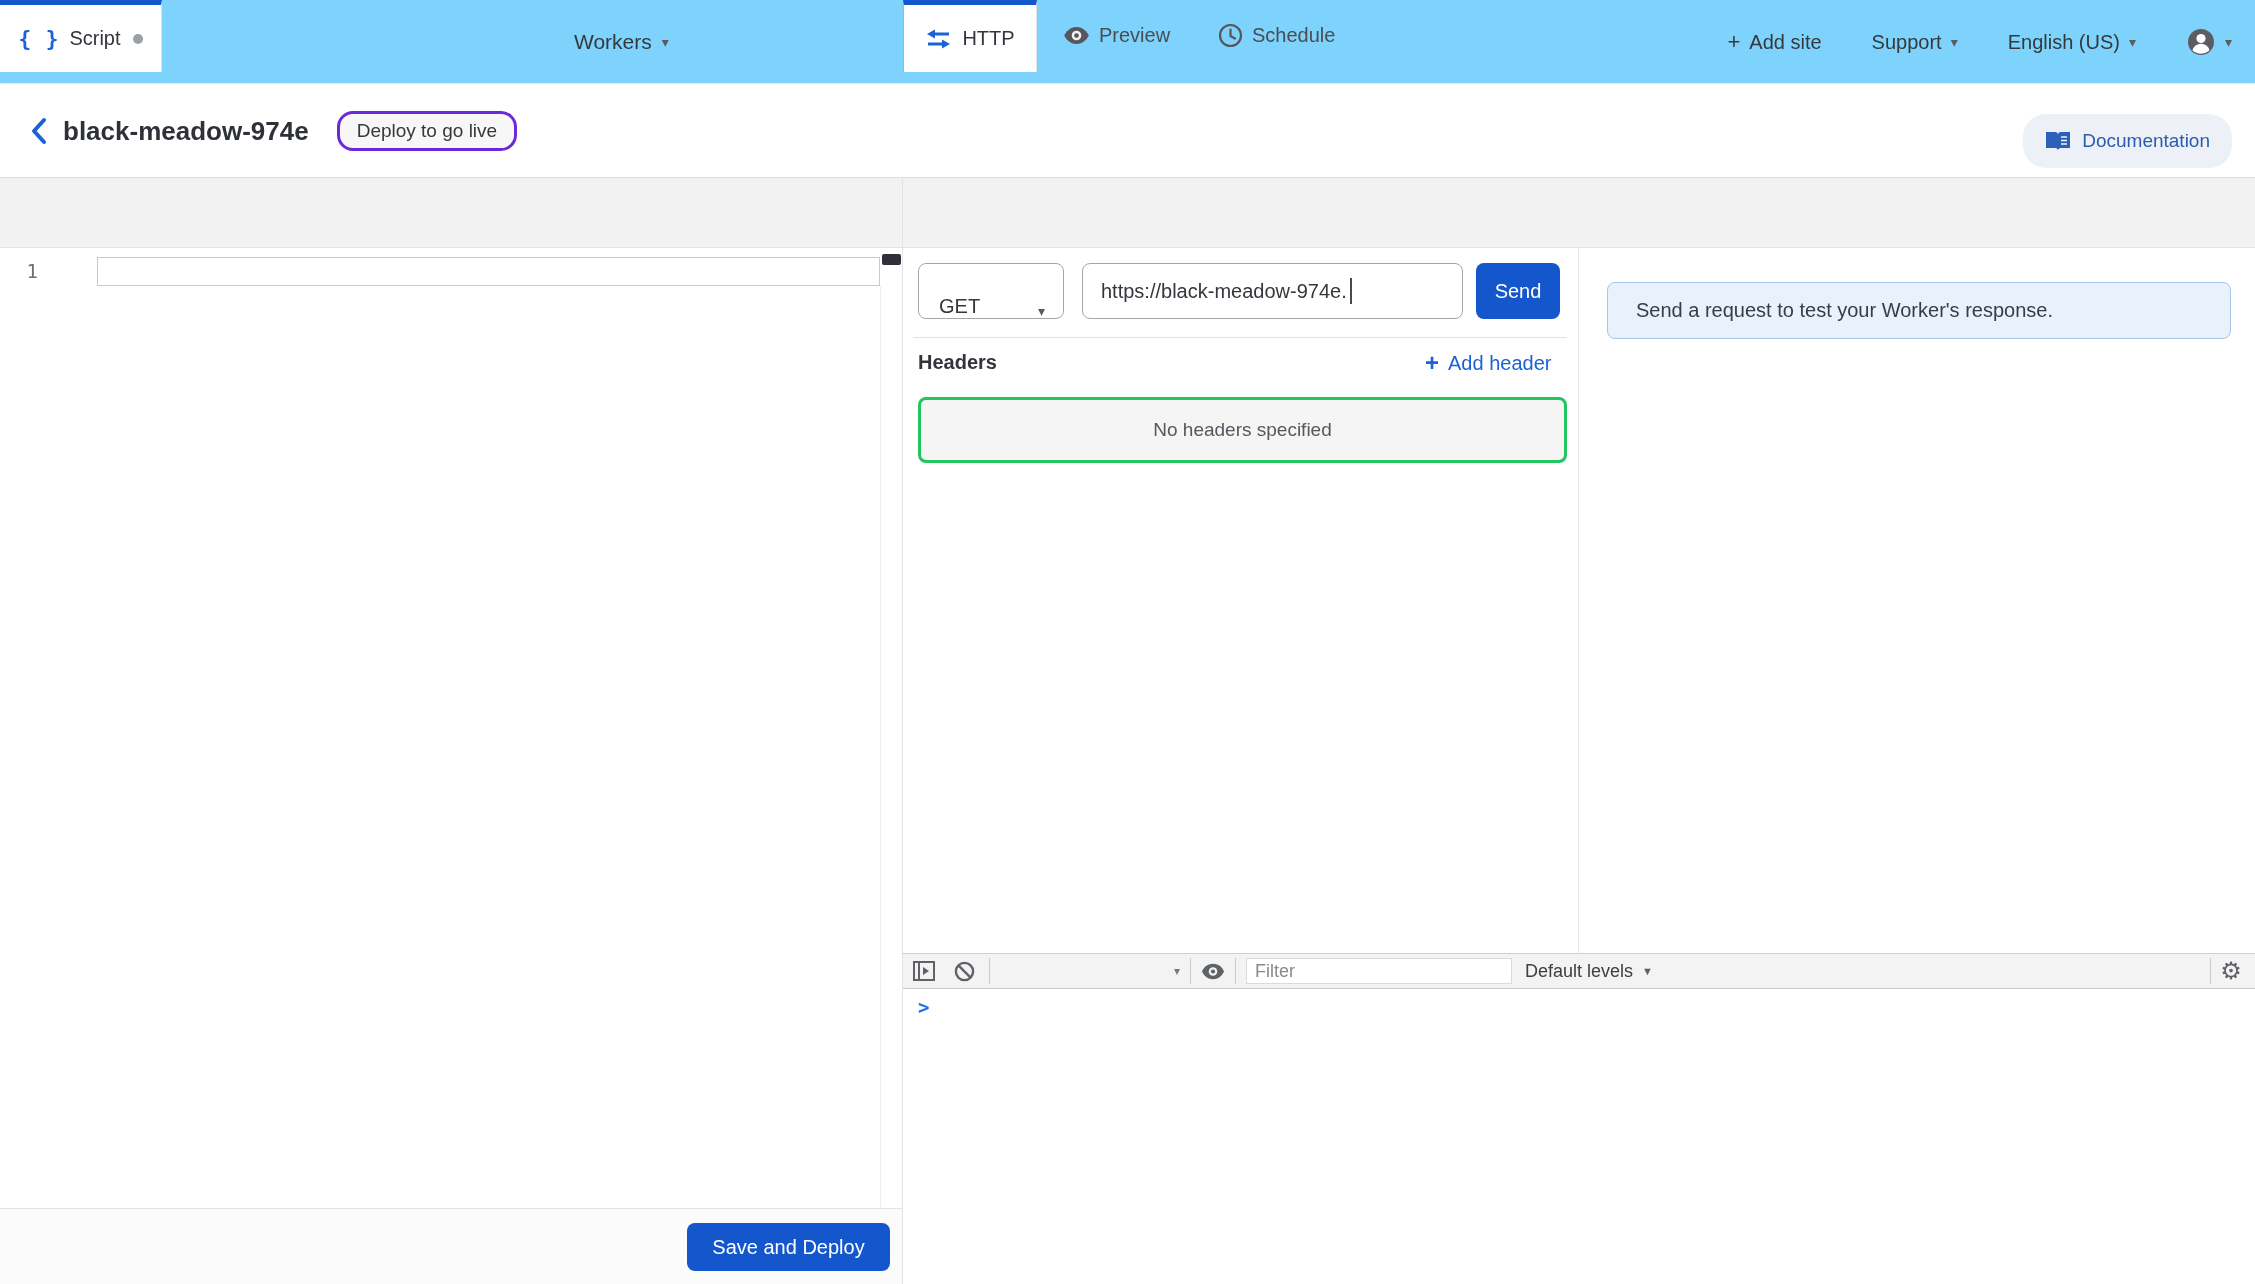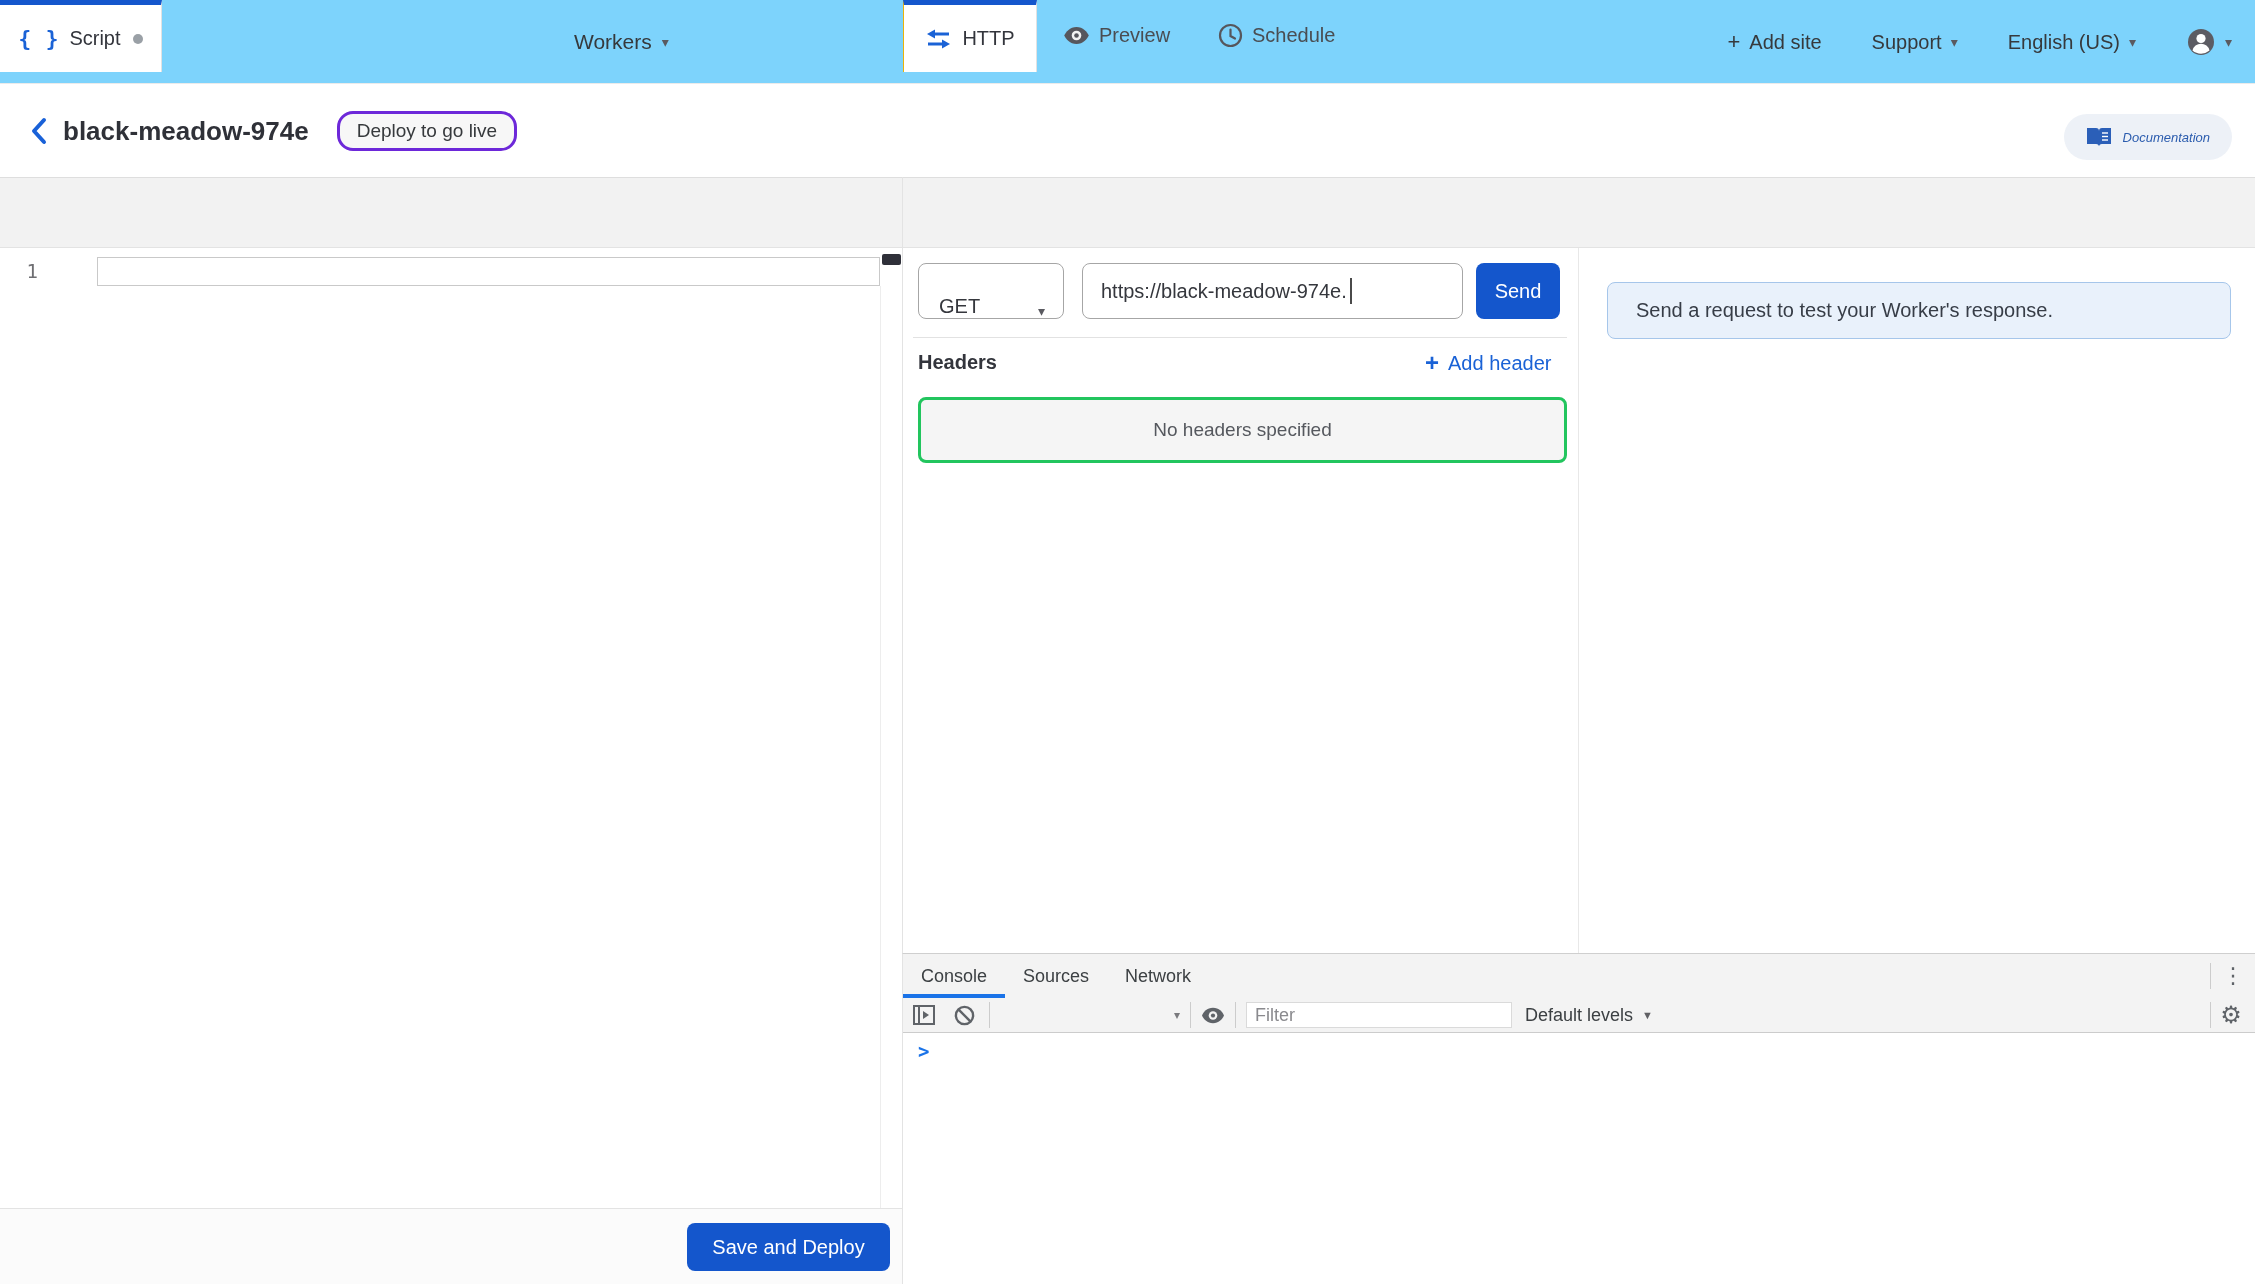--- a/index.html
+++ b/index.html
@@ -18,21 +18,21 @@
   .caret { font-size:14px; color:#5a5a60; line-height:1; }
   .top-nav { position:absolute; right:23px; top:0; height:84px; display:flex; align-items:center; gap:50px; }
   .nav-item { display:flex; align-items:center; gap:9px; font-size:20px; color:#36393c; cursor:pointer; }
   .plus-glyph { font-size:22px; color:#36393c; font-weight:400; }
 
   
   .title-bar { position:absolute; left:0; top:85px; width:2255px; height:92px; background:#fff; display:flex; align-items:center; padding-left:24px; }
   .back-btn { width:30px; height:30px; display:flex; align-items:center; justify-content:center; cursor:pointer; }
   .worker-title { font-size:26px; font-weight:bold; color:#2f3138; margin-left:9px; }
   .badge { margin-left:28px; border:3px solid #6d28d9; background:#f7f7f7; border-radius:16px; padding:6px 17px; font-size:19px; color:#36393c; }
-  .doc-btn { position:absolute; right:23px; top:114px; height:46px; border-radius:23px; background:#edf1f7; display:flex; align-items:center; gap:11px; padding:0 22px; font-size:13px; color:#2b5cae; cursor:pointer;font-style:italic; }
+  .doc-btn { position:absolute; right:23px; top:114px; height:54px; border-radius:23px; background:#edf1f7; display:flex; align-items:center; gap:11px; padding:0 22px; font-size:19px; color:#2b5cae; cursor:pointer; }
 
   
   .tabstrip { position:absolute; left:0; top:177px; width:2255px; height:71px; background:#f2f2f2; border-top:1px solid #dedede; border-bottom:1px solid #e3e3e3; }
   .etab { position:absolute; top:0; height:72px; background:#fff; border-top:5px solid #1456cc; display:flex; align-items:center; justify-content:center; gap:10px; z-index:2; cursor:pointer; }
   .etab-ghost { position:absolute; top:0; height:71px; display:flex; align-items:center; gap:9px; color:#4a4d52; font-size:20px; cursor:pointer; }
   .tab-script { left:0; width:162px; border-right:1px solid #e2e2e2; }
   .tab-http  { left:903px; width:134px; border-left:1px solid #eab308; border-right:1px solid #e2e2e2;gap:10px; }
   .braces { font-family:"DejaVu Sans Mono", monospace; font-size:21px; font-weight:bold; color:#1a62d6; letter-spacing:1px; }
   .etab-label { font-size:20px; color:#33353c; }
   .dirty-dot { width:10px; height:10px; border-radius:50%; background:#9aa0a6; margin-left:2px; }
@@ -218,37 +218,20 @@
 </div>
 <div class="empty-headers">
   <span>No headers specified</span>
 </div>
 
 <div class="info-box">
   <span>Send a request to test your Worker's response.</span>
 </div>
 
 <div class="console">
-  <div class="dt-tabs">
-    <div class="dt-tab active">
-      <span>Console</span>
-      <span class="dt-underline"></span>
-    </div>
-    <div class="dt-tab">
-      <span>Sources</span>
-    </div>
-    <div class="dt-tab">
-      <span>Network</span>
-    </div>
-    <div class="dt-tabs-spacer"></div>
-    <div class="dt-sep"></div>
-    <div class="kebab-btn">
-      <span>⋮</span>
-    </div>
-  </div>
 
   <div class="dt-toolbar">
     <div class="tool-btn" style="margin-left:8px;">
       <svg width="22" height="20" viewBox="0 0 22 20">
         <rect x="1" y="1" width="20" height="18" fill="none" stroke="#5f6368" stroke-width="2"></rect>
         <line x1="6" y1="1" x2="6" y2="19" stroke="#5f6368" stroke-width="2"></line>
         <polygon points="10,6 16,10 10,14" fill="#5f6368"></polygon>
       </svg>
     </div>
     <div class="tool-btn" style="margin-left:14px;">

